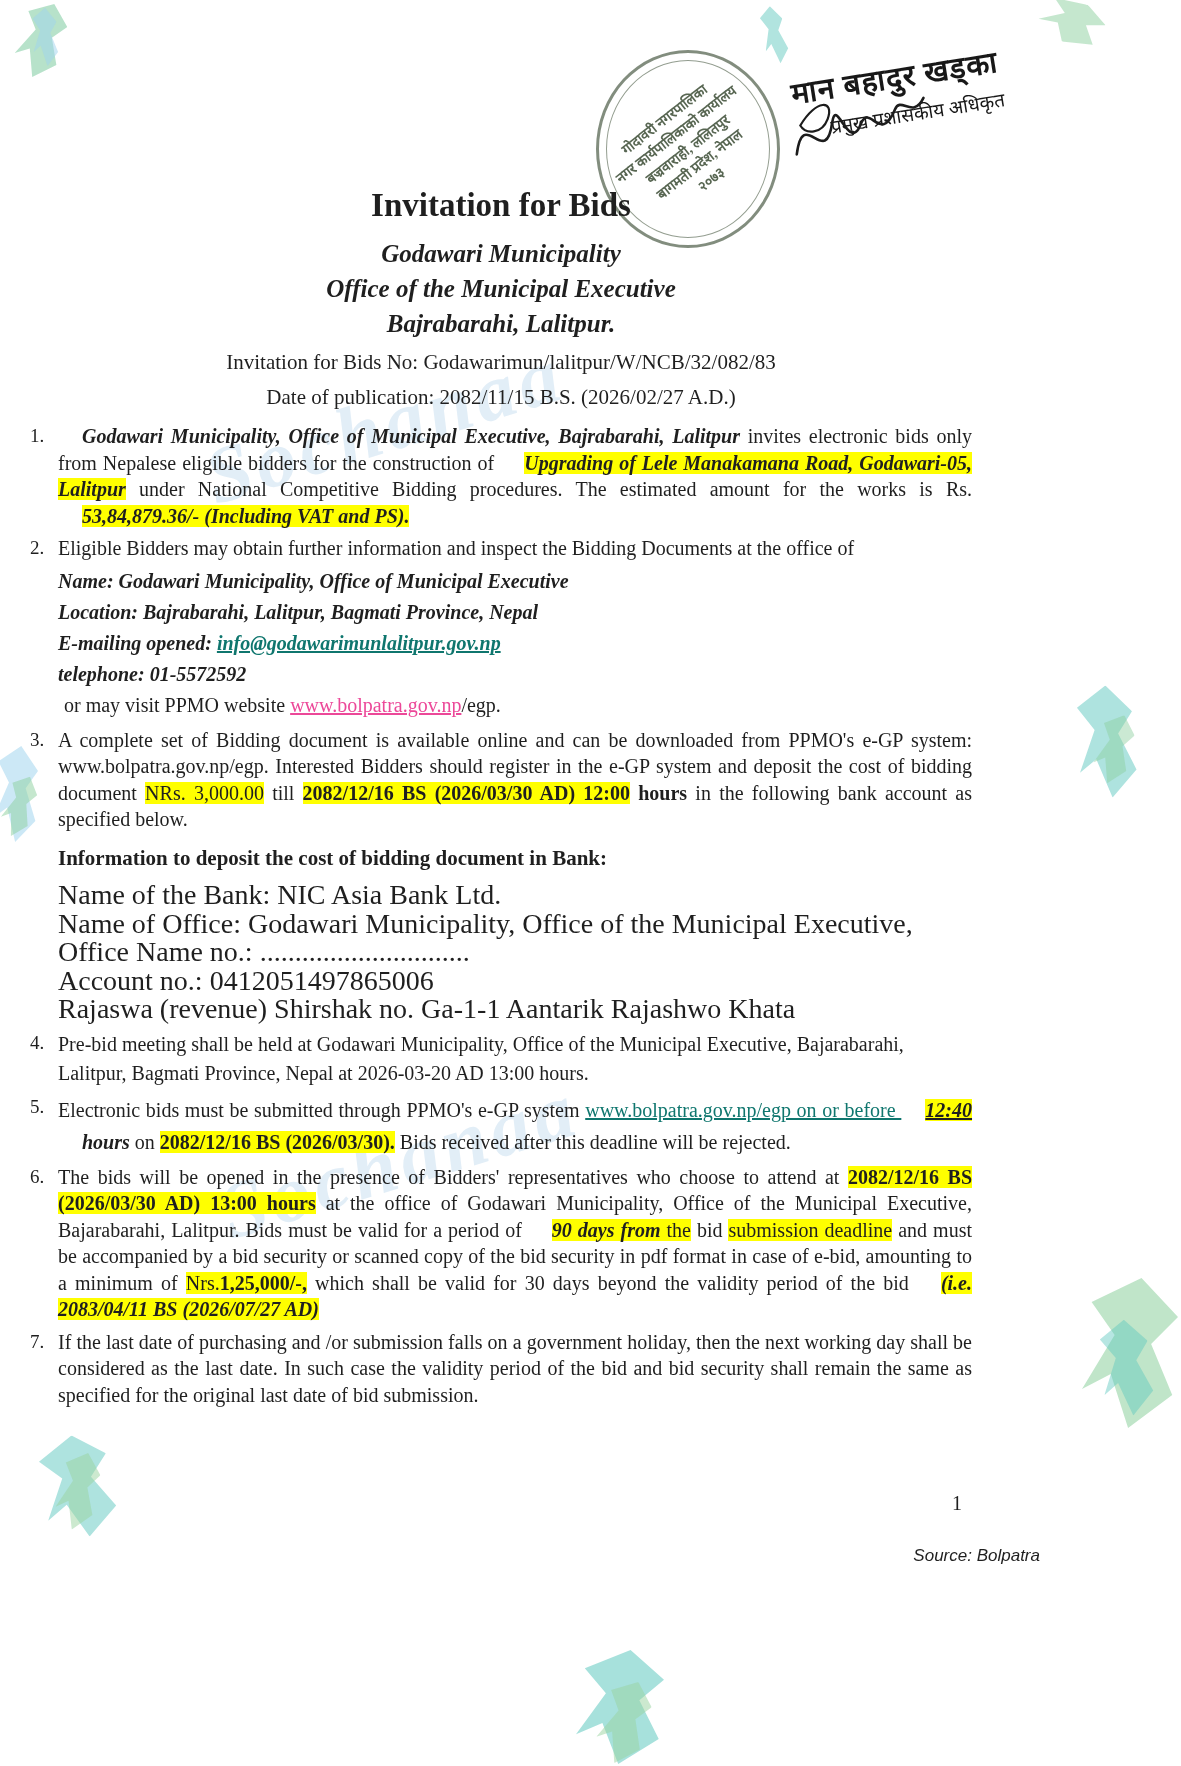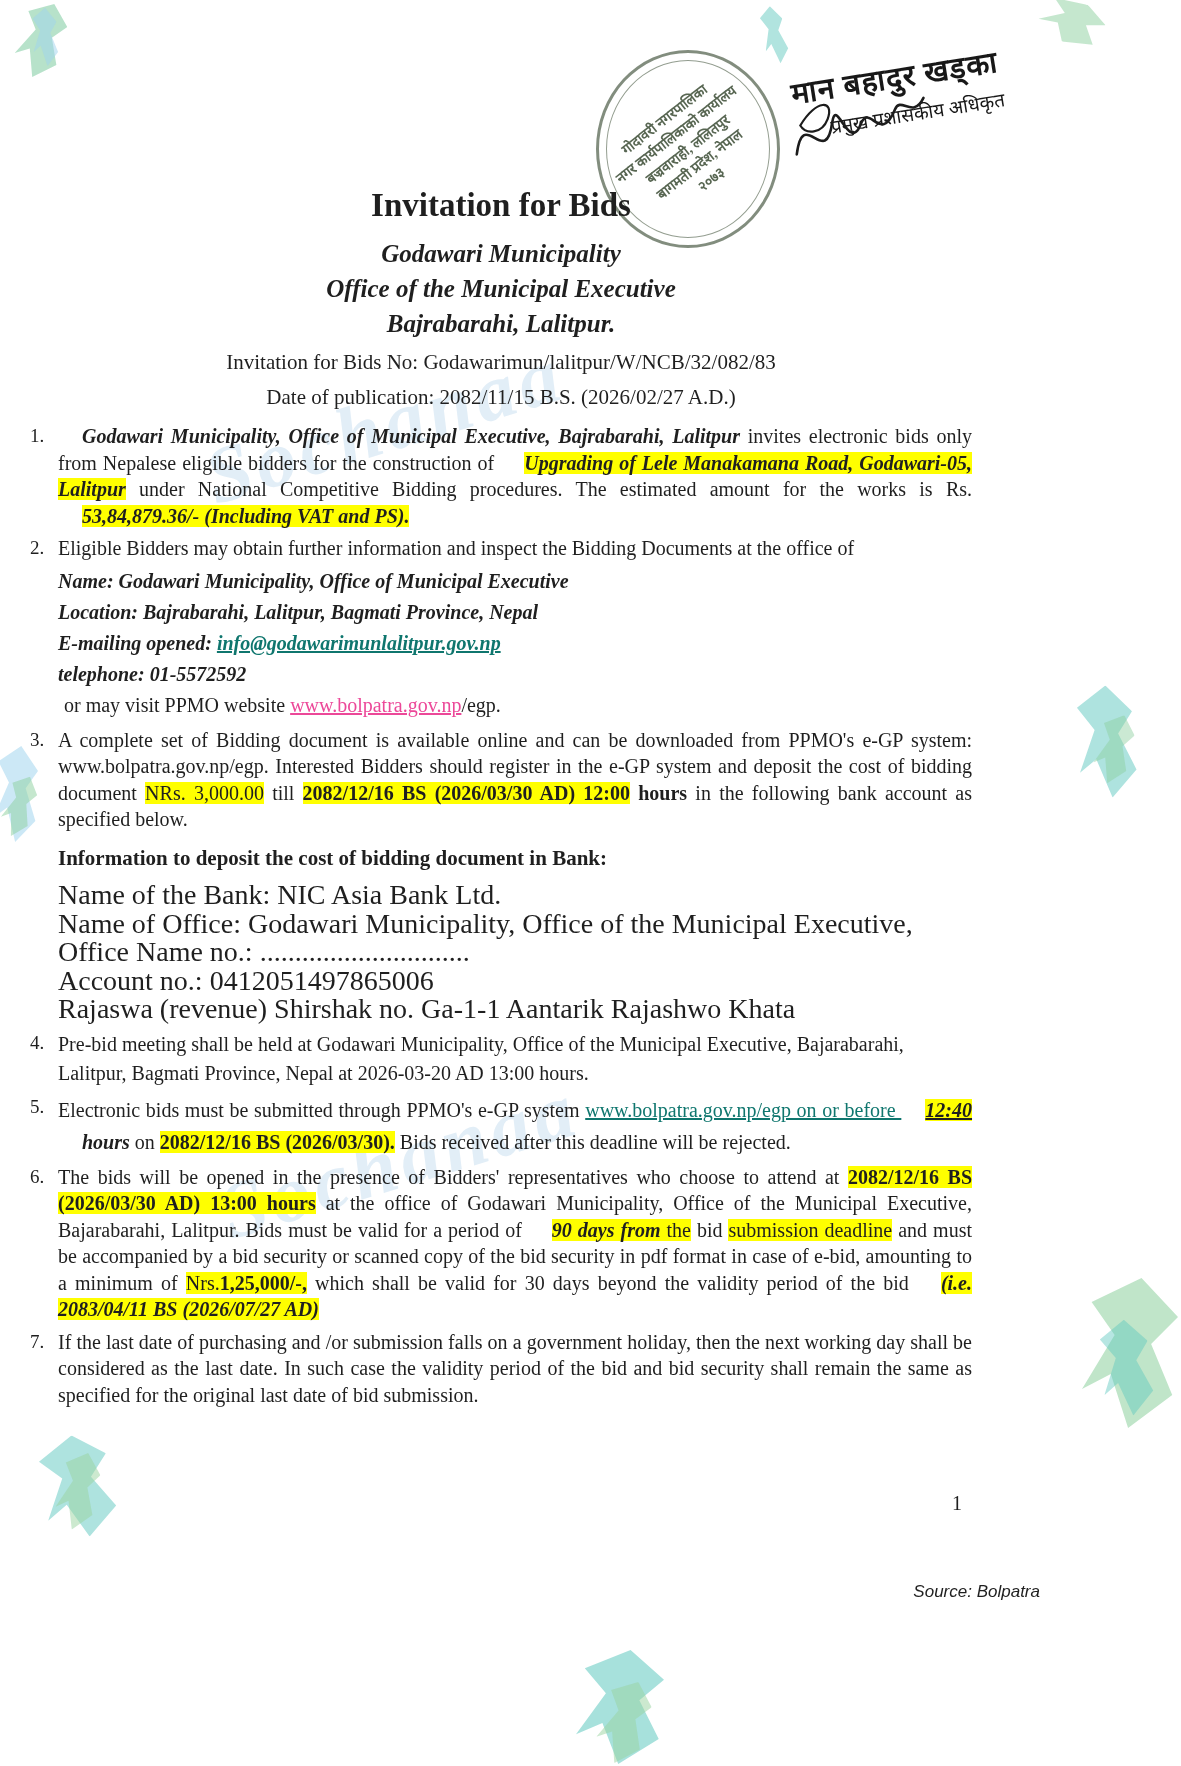--- a/index.html
+++ b/index.html
@@ -75,21 +75,20 @@
   .bank-heading { font-weight:bold; font-size:21px; margin:12px 0 10px 0; }
   .bank-line { font-size:28px; line-height:28.5px; }
 
   .item4-text { line-height:29px; }
   .item5-text { line-height:32px; }
 
   .page-num { position:absolute; left:952px; top:1492px; font-size:20px; }
   .source-note {
     position:absolute; right:141px; top:1546px; font-size:17px; font-style:italic;
     font-family:"Liberation Sans","DejaVu Sans",sans-serif;
-    margin-top:36px;
   }
 </style>
 </head>
 <body>
 
 <div class="page">
 
   <div class="shape" style="left:18px;top:2px;width:46px;height:76px;background:#7ccb9e;opacity:.55;transform:rotate(12deg)"></div>
   <div class="shape" style="left:32px;top:8px;width:26px;height:58px;background:#9fd3ee;opacity:.5;transform:rotate(-6deg)"></div>
   <div class="shape" style="left:762px;top:6px;width:24px;height:58px;background:#63c9c0;opacity:.5;transform:rotate(-14deg)"></div>

